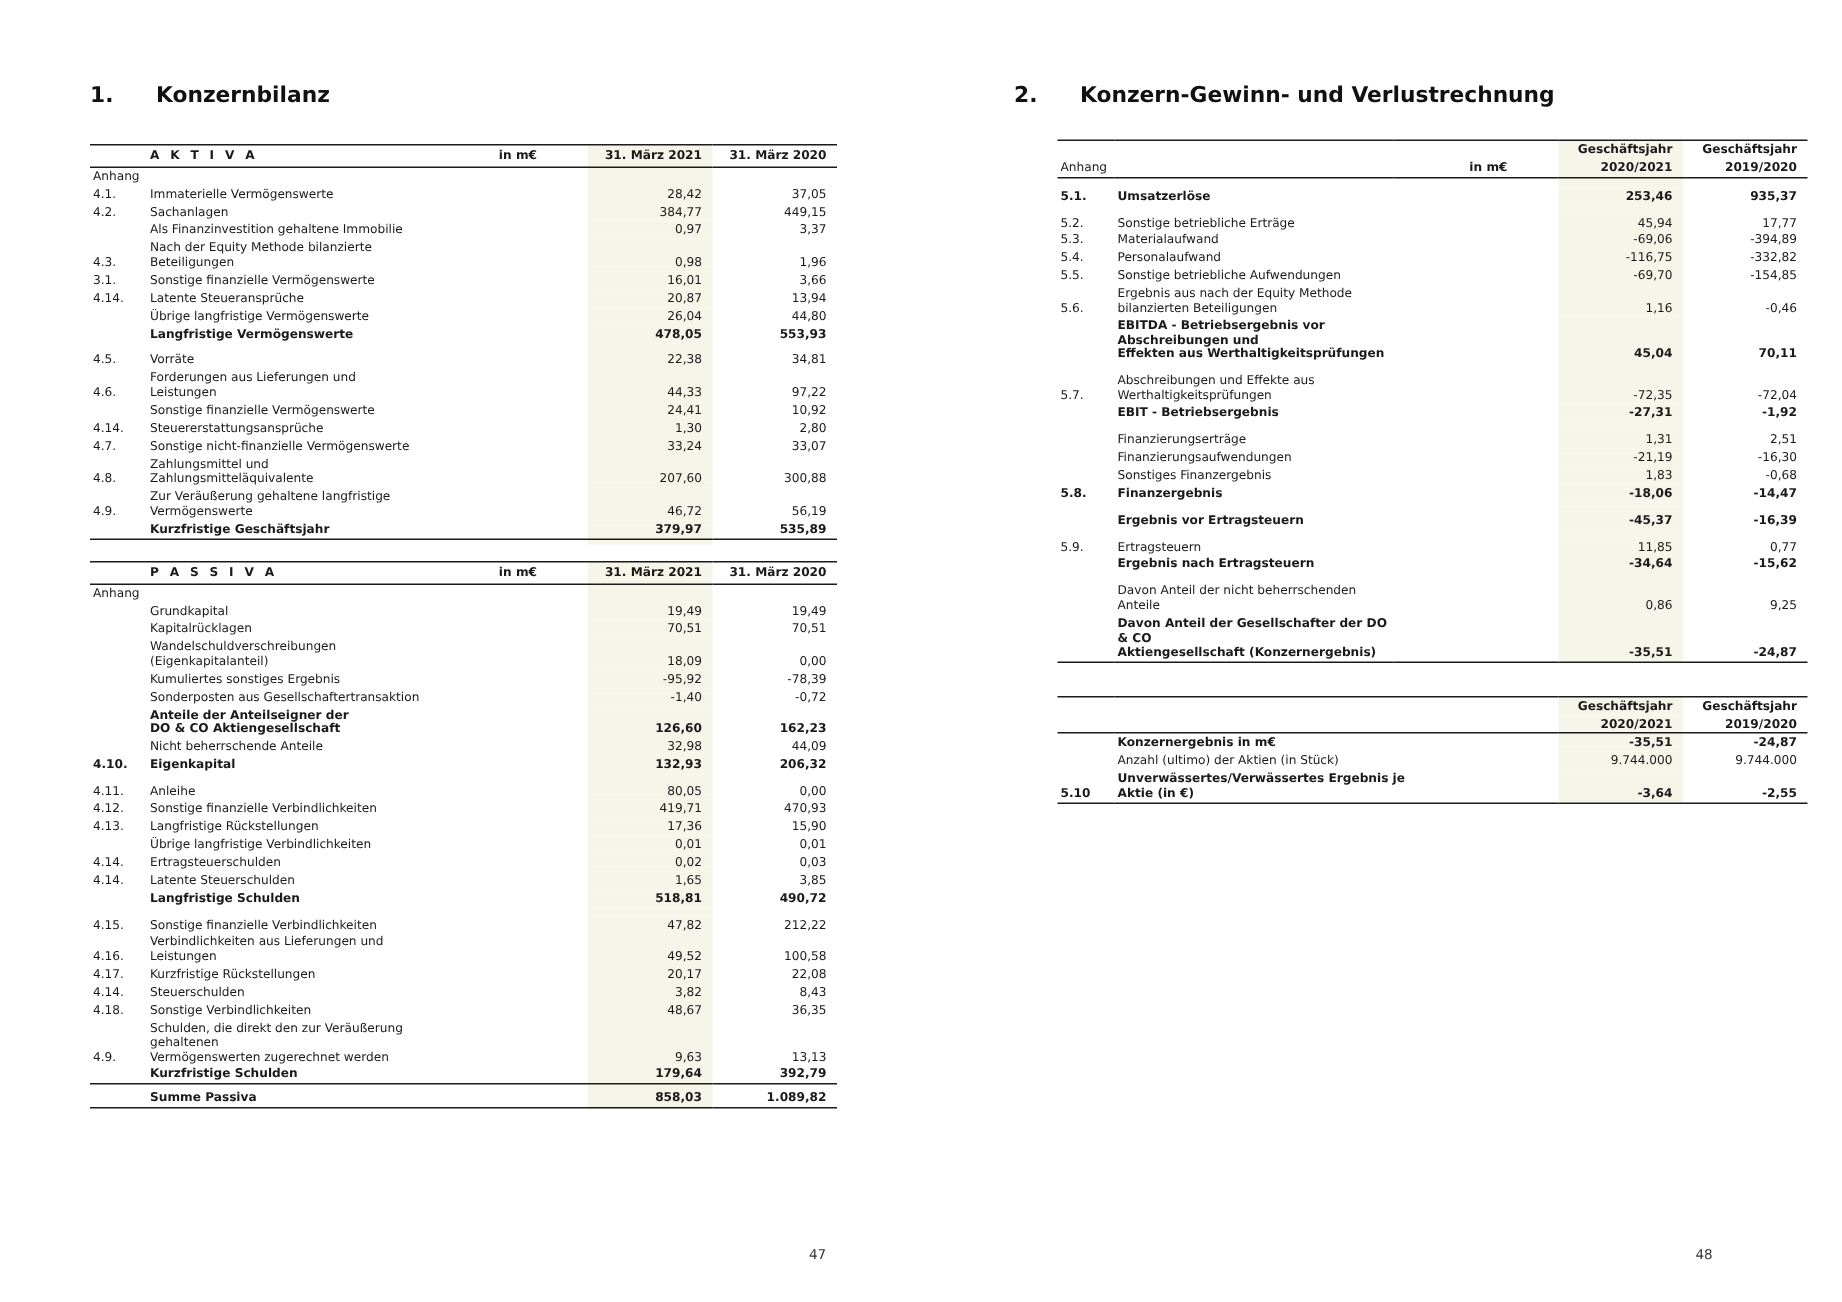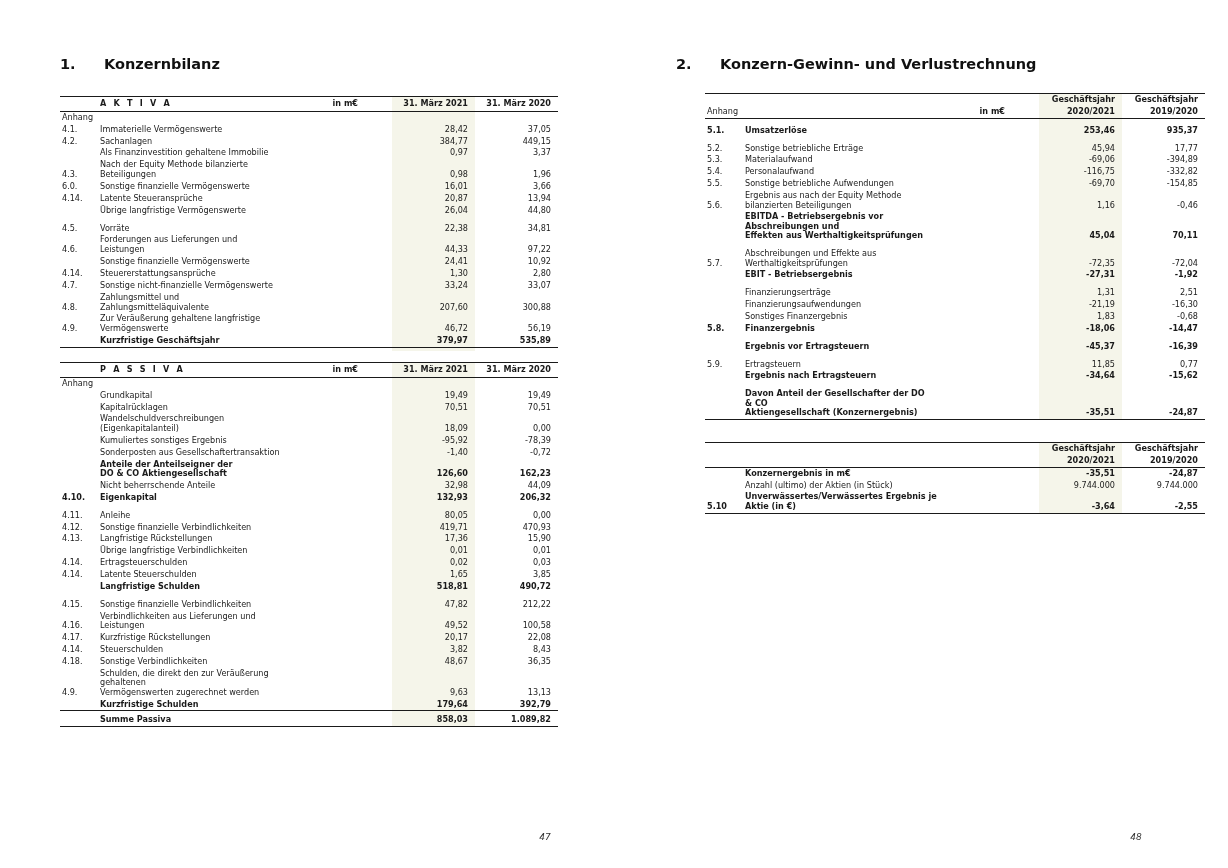--- a/index.html
+++ b/index.html
@@ -77,21 +77,20 @@
   .gap td { height: 6px; padding: 0; font-size: 0; line-height: 0; }
   .gap-sm td { height: 3px; padding: 0; font-size: 0; line-height: 0; }
   .two-line { line-height: 1.18; }
   .pagenum {
     position: absolute;
     bottom: 26px;
     font-size: 9px;
     color: #333;
     text-align: center;
     width: 40px;
-    font-style: italic;
   }
   .page-left .pagenum { left: 525px; }
   .page-right .pagenum { left: 502px; }
 </style>
 </head>
 <body>
 
 <div class="page page-left">
 
   <div class="section-head" style="left:60px;">
@@ -140,39 +139,46 @@
             <td class="c-num">3,37</td>
           </tr>
       <tr>
             <td class="c-anh">4.3.</td>
             <td class="c-lbl">Nach der Equity Methode bilanzierte Beteiligungen</td>
             <td class="c-num"></td>
             <td class="c-num shade">0,98</td>
             <td class="c-num">1,96</td>
           </tr>
       <tr>
-            <td class="c-anh">6.0.</td>
+            <td class="c-anh">3.1.</td>
             <td class="c-lbl">Sonstige finanzielle Vermögenswerte</td>
             <td class="c-num"></td>
             <td class="c-num shade">16,01</td>
             <td class="c-num">3,66</td>
           </tr>
       <tr>
             <td class="c-anh">4.14.</td>
             <td class="c-lbl">Latente Steueransprüche</td>
             <td class="c-num"></td>
             <td class="c-num shade">20,87</td>
             <td class="c-num">13,94</td>
           </tr>
       <tr>
             <td class="c-anh"></td>
             <td class="c-lbl">Übrige langfristige Vermögenswerte</td>
             <td class="c-num"></td>
             <td class="c-num shade">26,04</td>
             <td class="c-num">44,80</td>
+          </tr>
+      <tr class="b">
+            <td class="c-anh"></td>
+            <td class="c-lbl">Langfristige Vermögenswerte</td>
+            <td class="c-num"></td>
+            <td class="c-num shade">478,05</td>
+            <td class="c-num">553,93</td>
           </tr>
 
       <tr class="gap">
             <td></td>
             <td></td>
             <td></td>
             <td class="shade"></td>
             <td></td>
           </tr>
 
@@ -644,20 +650,27 @@
             <td class="c-num">-15,62</td>
           </tr>
 
       <tr class="gap">
             <td></td>
             <td></td>
             <td></td>
             <td class="shade"></td>
             <td></td>
           </tr>
+      <tr>
+            <td class="c-anh"></td>
+            <td class="c-lbl">Davon Anteil der nicht beherrschenden Anteile</td>
+            <td class="c-num"></td>
+            <td class="c-num shade">0,86</td>
+            <td class="c-num">9,25</td>
+          </tr>
       <tr class="b two-line bot-line">
         <td class="c-anh"></td>
         <td class="c-lbl">Davon Anteil der Gesellschafter der DO &amp; CO<br>Aktiengesellschaft (Konzernergebnis)</td>
         <td class="c-num"></td>
         <td class="c-num shade">-35,51</td>
         <td class="c-num">-24,87</td>
       </tr>
     </tbody>
       </table>
 

